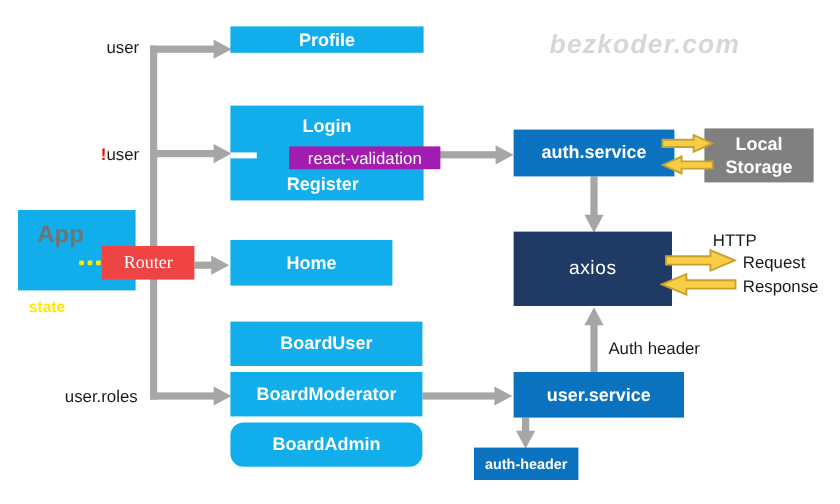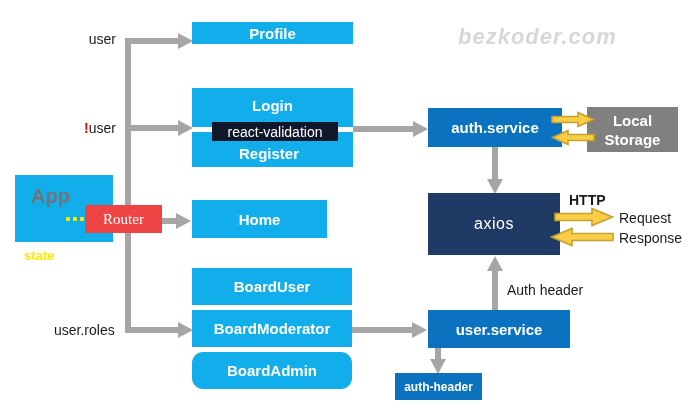--- a/index.html
+++ b/index.html
@@ -8,21 +8,21 @@
     font-family:"Liberation Sans", sans-serif; overflow:hidden;
   }
   .box {
     position:absolute; display:flex; align-items:center; justify-content:center;
     color:#ffffff; font-weight:bold; font-size:15px; text-align:center;
   }
   .cyan  { background:#12aeeb; }
   .blue  { background:#0a72bf; }
   .navy  { background:#203a66; }
   .green { background:#ef4444;font-family:Liberation Serif, serif; }
-  .orange{ background:#0f172a; }
+  .orange{ background:#a21caf;margin-left:29px; }
   .grayb { background:#808080; }
   .line  { position:absolute; background:#a6a6a6; }
   .wline { position:absolute; background:#ffffff; }
   .ah    { position:absolute; width:0; height:0; }
   .ah-r  { border-top:8px solid transparent; border-bottom:8px solid transparent; border-left:15px solid #a6a6a6; }
   .ah-d  { border-left:8px solid transparent; border-right:8px solid transparent; border-top:15px solid #a6a6a6; }
   .ah-u  { border-left:8px solid transparent; border-right:8px solid transparent; border-bottom:15px solid #a6a6a6; }
   .lbl   { position:absolute; font-size:14px; color:#1a1a1a; white-space:nowrap; }
   .watermark {
     position:absolute; left:458px; top:24px; font-size:22px; font-style:italic;
@@ -56,21 +56,21 @@
   <div class="ah ah-u" style="left:487px;top:256px;"></div>
   <div class="line" style="left:492px;top:269px;width:6px;height:41px;"></div>
   <div class="line" style="left:352px;top:327px;width:61px;height:6px;"></div>
   <div class="ah ah-r" style="left:412px;top:322px;"></div>
   <div class="line" style="left:435px;top:348px;width:6px;height:14px;"></div>
   <div class="ah ah-d" style="left:430px;top:359px;"></div>
 
   <div class="lbl" style="left:56px;top:31px;width:60px;text-align:right;">user</div>
   <div class="lbl" style="left:84px;top:120px;"><span style="color:#ff0000;font-weight:bold;">!</span><span>user</span></div>
   <div class="lbl" style="left:54px;top:322px;">user.roles</div>
-  <div class="lbl" style="left:569px;top:192px;font-weight:bold;">HTTP</div>
+  <div class="lbl" style="left:594px;top:192px;font-weight:normal;">HTTP</div>
   <div class="lbl" style="left:619px;top:210px;">Request</div>
   <div class="lbl" style="left:619px;top:230px;">Response</div>
   <div class="lbl" style="left:507px;top:282px;">Auth header</div>
 
   <div class="box cyan" style="left:192px;top:22px;width:161px;height:22px;">Profile</div>
 
   <div class="box cyan" style="left:192px;top:88px;width:161px;height:79px;"></div>
   <div class="box cyan" style="left:192px;top:92px;width:161px;height:26px;background:transparent;">Login</div>
   <div class="wline" style="left:192px;top:127px;width:22px;height:5px;"></div>
   <div class="wline" style="left:336px;top:127px;width:17px;height:5px;"></div>

